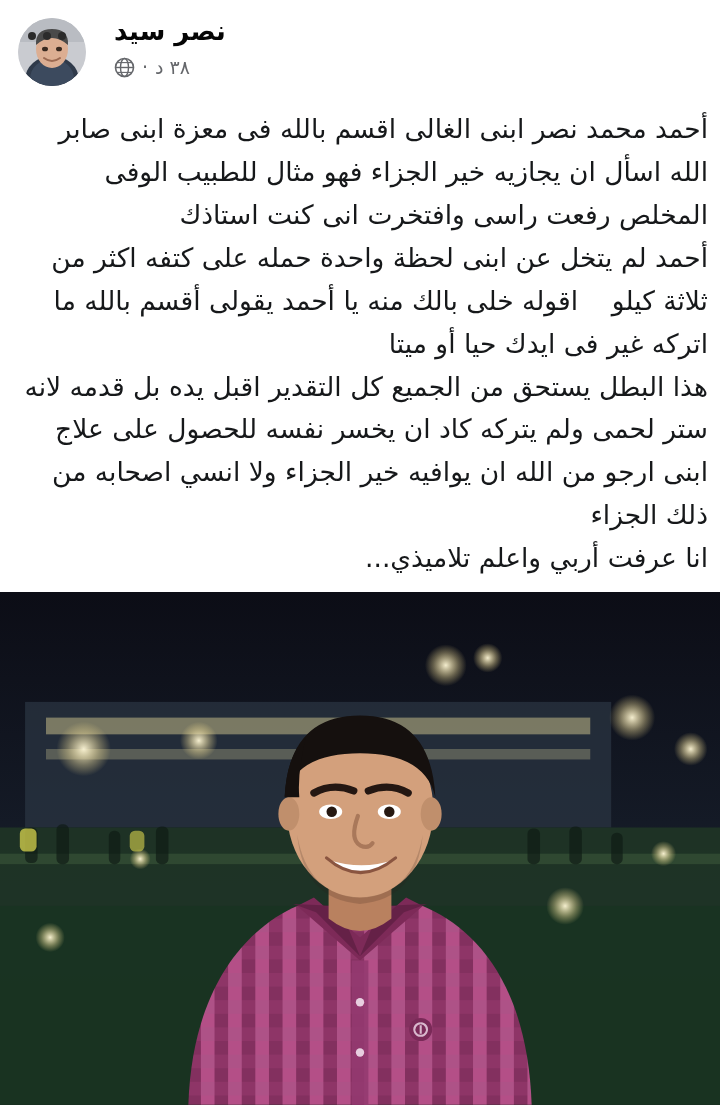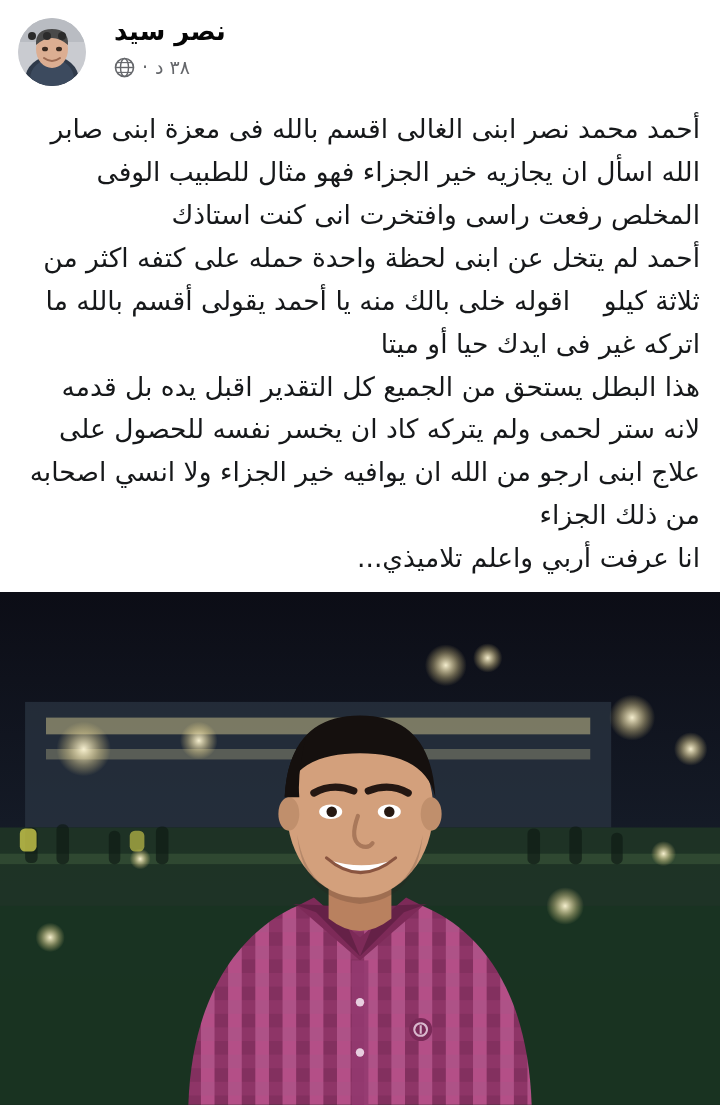--- a/index.html
+++ b/index.html
@@ -94,21 +94,21 @@
   .more-btn i {
     display: block;
     width: 8px;
     height: 8px;
     border-radius: 50%;
     background: #2b2b2b;
   }
 
   
   .post-body {
-    padding: 8px 20px 12px 20px;
+    padding: 8px 12px 12px 20px;
     direction: rtl;
     text-align: right;
   }
   .post-text {
     font-size: 26.5px;
     line-height: 1.62;
     color: #16181a;
     white-space: pre-wrap;
     word-wrap: break-word;
     font-weight: 500;

